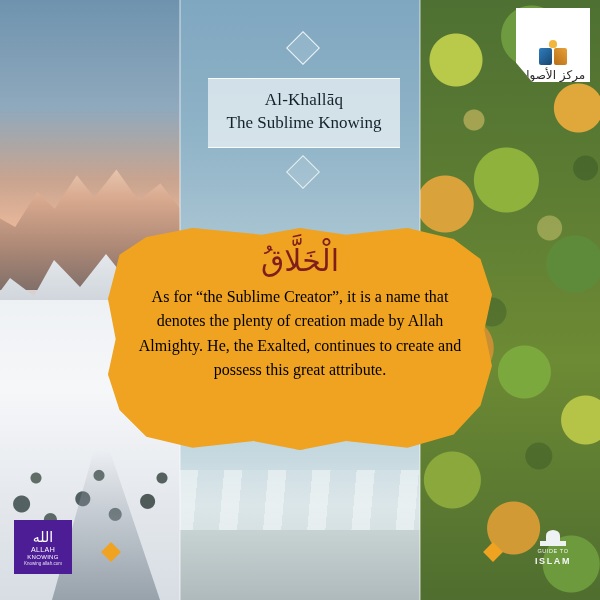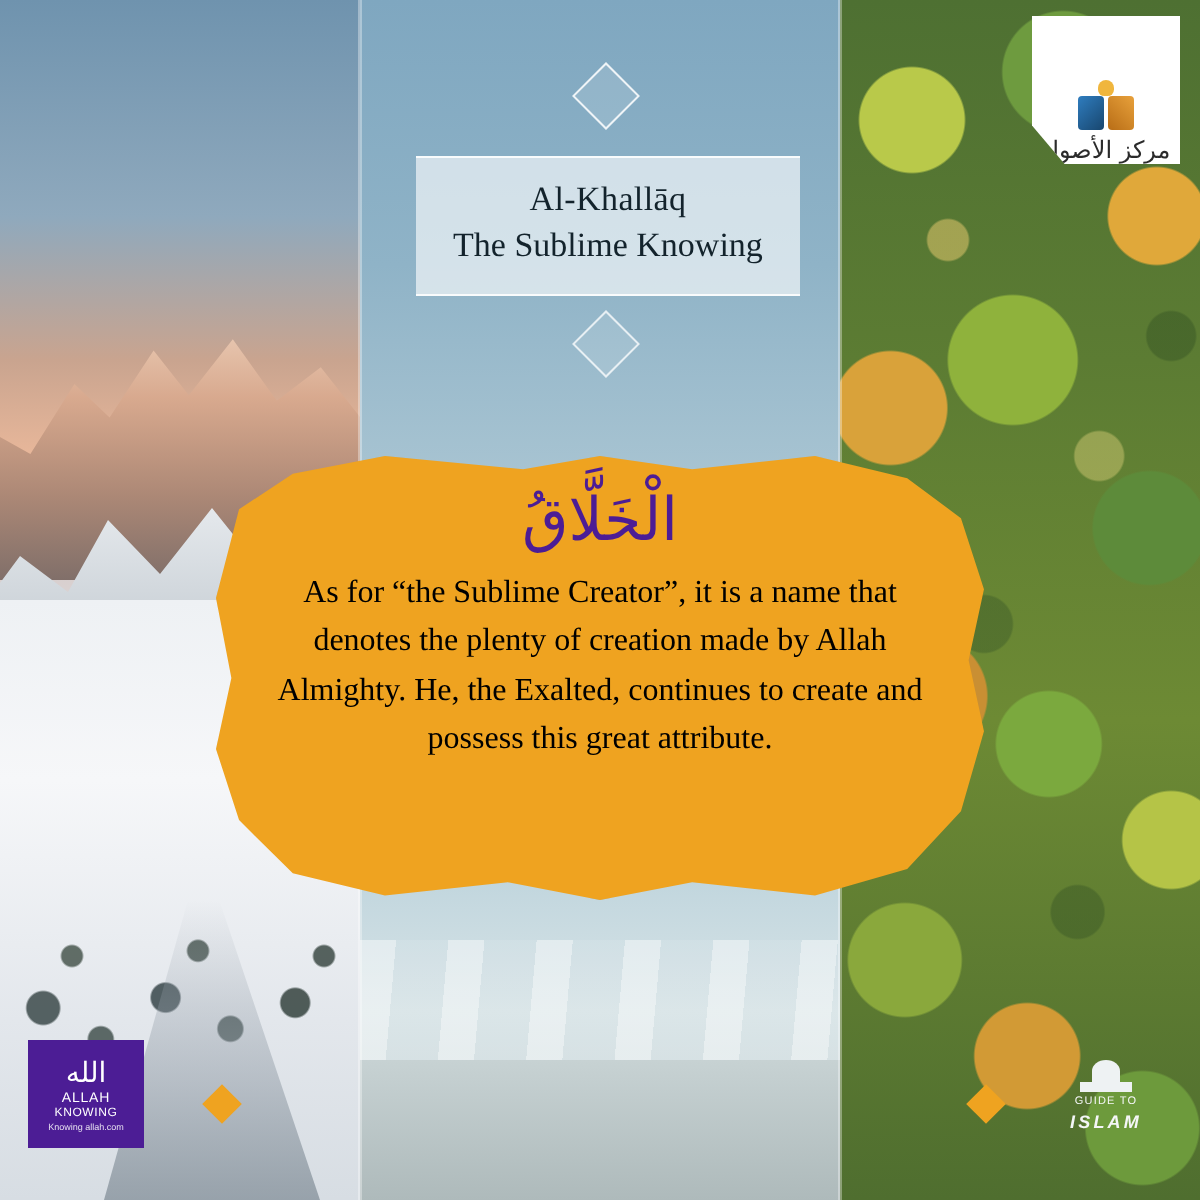--- a/index.html
+++ b/index.html
@@ -202,21 +202,21 @@
     box-sizing: border-box;
     text-align: center;
     color: #20170a;
   }
   .arabic {
     font-family: "DejaVu Sans", sans-serif;
     font-size: 30px;
     line-height: 1.1;
     direction: rtl;
     margin: 2px 0 8px;
-    color: #4c1d95;
+    color: #7f1d1d;
   }
   .blob-text {
     font-size: 16px;
     line-height: 1.52;
     color: #000000;
   }
 
   
   .badge-tr {
     position: absolute;
@@ -355,21 +355,21 @@
     background: #eef2f3;
   }
   .badge-br .mosque:after {
     content: "";
     position: absolute;
     left: 0; bottom: 0;
     width: 26px; height: 5px;
     background: #eef2f3;
   }
   .badge-br .g1 { font-family:"Liberation Sans", sans-serif; font-size: 5.5px; letter-spacing:.6px; }
-  .badge-br .g2 { font-family:"Liberation Sans", sans-serif; font-size: 9px; letter-spacing:1.6px; font-weight:bold;font-style:italic; }
+  .badge-br .g2 { font-family:"Liberation Sans", sans-serif; font-size: 9px; letter-spacing:1.6px; font-weight:bold; }
 </style>
 </head>
 <body>
 
 <div id="poster">
 
   <div class="panels">
     <div class="panel panel-left">
       <div class="ml-ridge"></div>
       <div class="ml-ridge2"></div>

